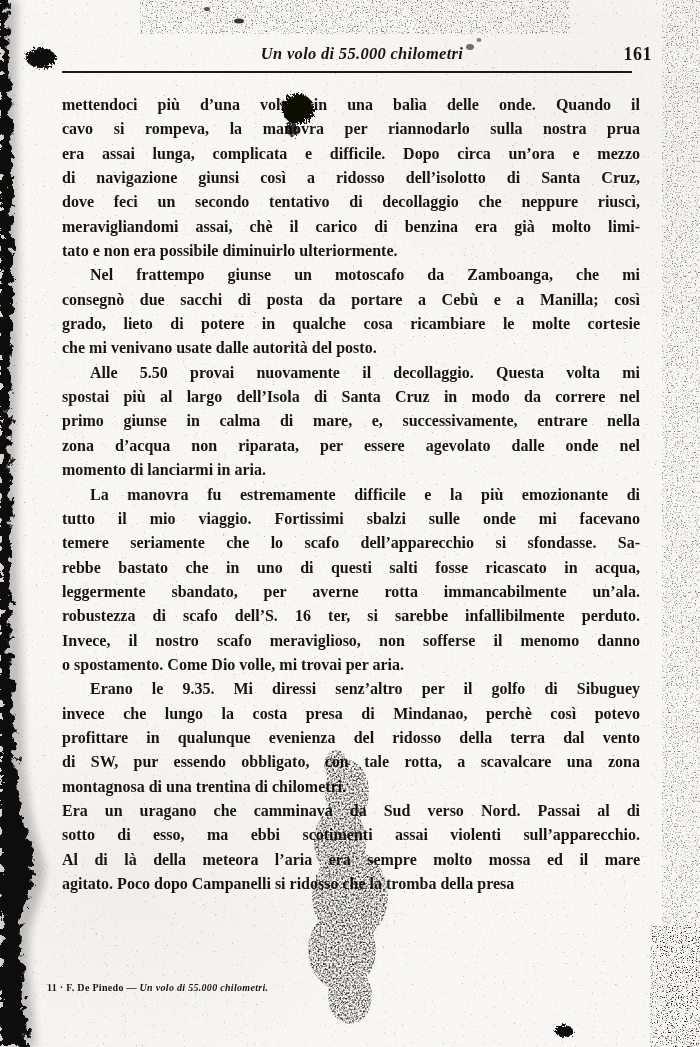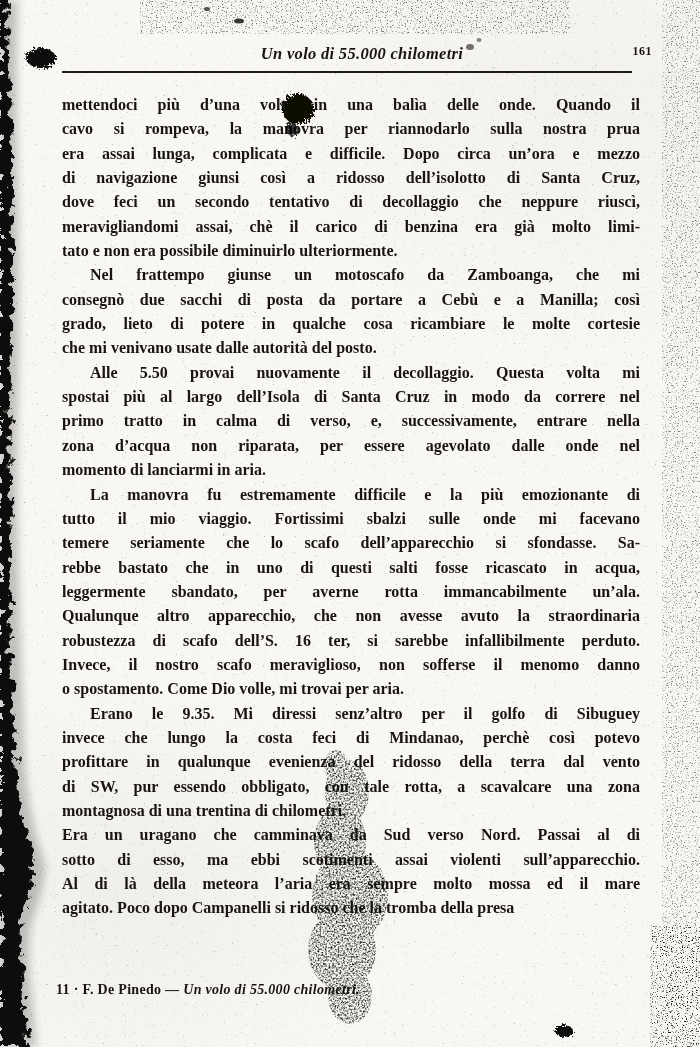--- a/index.html
+++ b/index.html
@@ -17,21 +17,21 @@
     font-family:"Liberation Serif","DejaVu Serif",serif;
     color:var(--ink,#181512);
   }
   
   .running-header{position:absolute;left:12px;top:44px;width:700px;height:22px;}
   .header-title{
     position:absolute;left:0;right:0;text-align:center;
     font-style:italic;font-weight:700;font-size:16.5px;letter-spacing:.3px;
   }
   .page-number{
-    position:absolute;right:60px;top:0;font-weight:700;font-size:12px;letter-spacing:.5px;
+    position:absolute;right:60px;top:0;font-weight:700;font-size:18px;letter-spacing:.5px;
   }
   .header-rule{
     position:absolute;left:62px;top:71px;width:570px;height:2px;
     background:#1d1a17;border-radius:1px;
     box-shadow:0 0 .5px #1d1a17;
   }
   
   .text-block{
     position:absolute;left:62px;top:93px;width:578px;
     font-weight:700;font-size:16px;
@@ -41,22 +41,22 @@
     height:24.35px;line-height:24.35px;overflow:hidden;
     text-align:justify;text-align-last:justify;
     white-space:normal;
   }
   .line::after{content:"";display:inline-block;width:100%;height:0;}
   .line.last{text-align:center;text-align-last:left;}
   .line.last::after{display:none;}
   .para.indent .line.first{text-indent:28px;}
   
   .footer{
-    position:absolute;left:56px;top:982px;
-    font-weight:700;font-size:14px;letter-spacing:.3px;white-space:nowrap;
+    position:absolute;left:47px;top:982px;
+    font-weight:700;font-size:10px;letter-spacing:.3px;white-space:nowrap;
   }
   .footer .footer-title{font-style:italic;}
   
   .artifacts{position:absolute;left:0;top:0;pointer-events:none;}
 </style>
 </head>
 <body>
 
 <div class="page">
 
@@ -79,38 +79,37 @@
       </div>
     <div class="para indent">
         <div class="line first">Nel frattempo giunse un motoscafo da Zamboanga, che mi</div>
         <div class="line">consegnò due sacchi di posta da portare a Cebù e a Manilla; così</div>
         <div class="line">grado, lieto di potere in qualche cosa ricambiare le molte cortesie</div>
         <div class="line last">che mi venivano usate dalle autorità del posto.</div>
       </div>
     <div class="para indent">
         <div class="line first">Alle 5.50 provai nuovamente il decollaggio. Questa volta mi</div>
         <div class="line">spostai più al largo dell’Isola di Santa Cruz in modo da correre nel</div>
-        <div class="line">primo tratto in calma di verso, e, successivamente, entrare nella</div>
+        <div class="line">primo giunse in calma di mare, e, successivamente, entrare nella</div>
         <div class="line">zona d’acqua non riparata, per essere agevolato dalle onde nel</div>
         <div class="line last">momento di lanciarmi in aria.</div>
       </div>
     <div class="para indent">
         <div class="line first">La manovra fu estremamente difficile e la più emozionante di</div>
         <div class="line">tutto il mio viaggio. Fortissimi sbalzi sulle onde mi facevano</div>
         <div class="line">temere seriamente che lo scafo dell’apparecchio si sfondasse. Sa-</div>
         <div class="line">rebbe bastato che in uno di questi salti fosse ricascato in acqua,</div>
         <div class="line">leggermente sbandato, per averne rotta immancabilmente un’ala.</div>
-        <div class="line">Qualunque altro apparecchio, che non avesse avuto la straordinaria</div>
         <div class="line">robustezza di scafo dell’S. 16 ter, si sarebbe infallibilmente perduto.</div>
         <div class="line">Invece, il nostro scafo meraviglioso, non sofferse il menomo danno</div>
         <div class="line last">o spostamento. Come Dio volle, mi trovai per aria.</div>
       </div>
     <div class="para indent">
         <div class="line first">Erano le 9.35. Mi diressi senz’altro per il golfo di Sibuguey</div>
-        <div class="line">invece che lungo la costa feci di Mindanao, perchè così potevo</div>
+        <div class="line">invece che lungo la costa presa di Mindanao, perchè così potevo</div>
         <div class="line">profittare in qualunque evenienza del ridosso della terra dal vento</div>
         <div class="line">di SW, pur essendo obbligato, con tale rotta, a scavalcare una zona</div>
         <div class="line last">montagnosa di una trentina di chilometri.</div>
       </div>
     <div class="para indent">
         <div class="line">Era un uragano che camminava da Sud verso Nord. Passai al di</div>
         <div class="line">sotto di esso, ma ebbi scotimenti assai violenti sull’apparecchio.</div>
         <div class="line">Al di là della meteora l’aria era sempre molto mossa ed il mare</div>
         <div class="line last">agitato. Poco dopo Campanelli si ridosso che la tromba della presa</div>
       </div>

